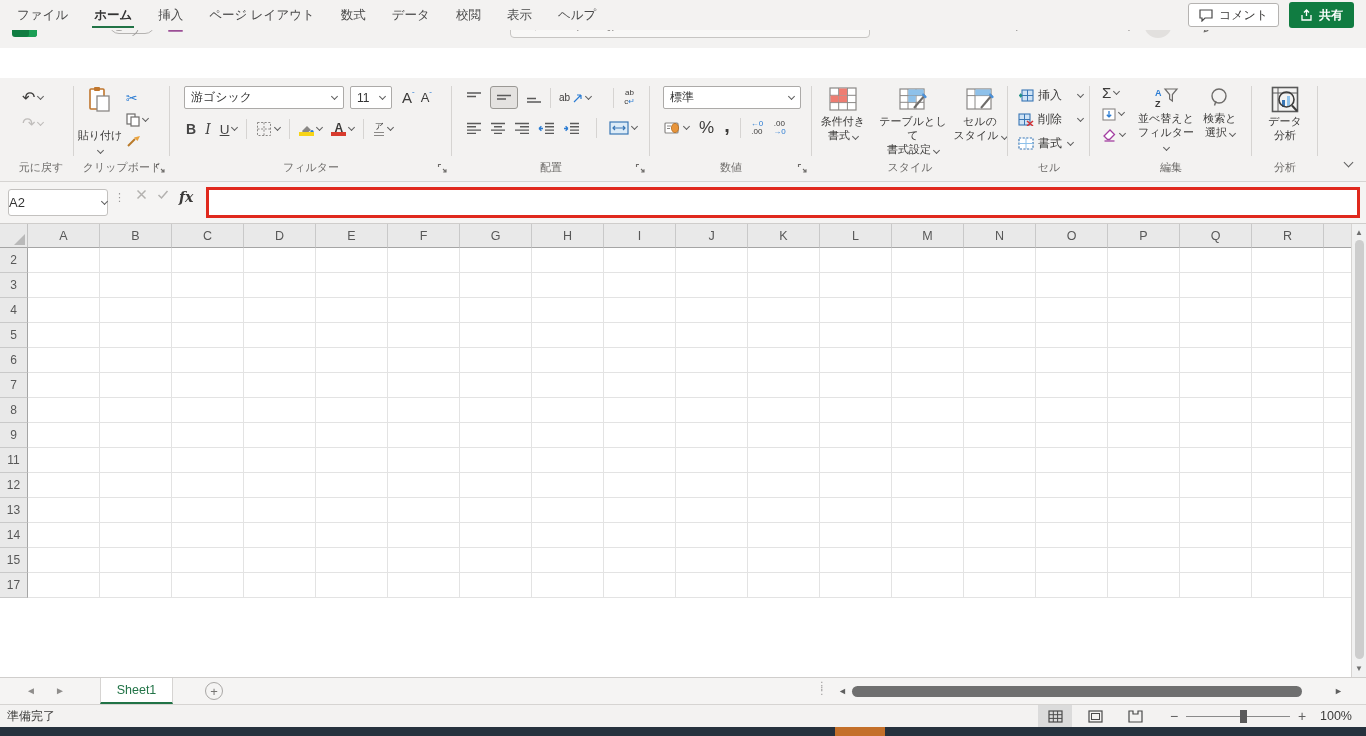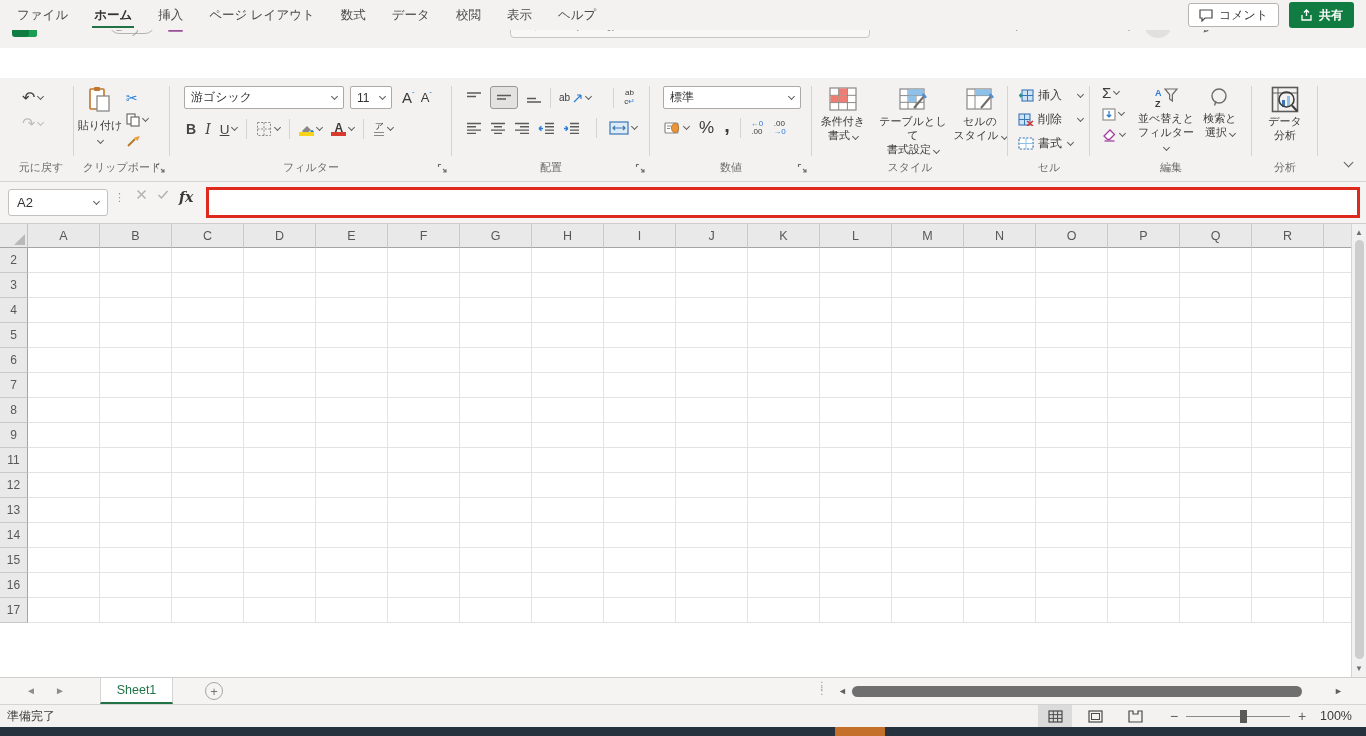--- a/index.html
+++ b/index.html
@@ -50,21 +50,21 @@
   .minirow{display:flex;align-items:center;gap:4px;font-size:12px;color:#3b3a39}
   .glyph-b{font-weight:bold;font-size:14px}
   .glyph-i{font-style:italic;font-family:"DejaVu Serif",serif;font-size:14px}
   .glyph-u{text-decoration:underline;font-size:13.5px}
   .colorbar{display:inline-block;width:15px;height:4px;margin-top:-2px}
   .tinytxt{font-size:8px;line-height:1.05;color:#3b3a39;text-align:center}
   .blue{color:#2b7cd3}
 
   
   #formulabar{top:182px;height:42px;background:#f5f4f3;border-bottom:1px solid #cfcdcb}
-  .namebox{position:absolute;left:8px;top:7px;width:100px;height:27px;background:#fff;border:1px solid #c3c1bf;border-radius:3px;display:flex;align-items:center;justify-content:space-between;padding:0 8px;font-size:13px;color:#333}
+  .namebox{position:absolute;left:8px;top:7px;width:100px;height:27px;background:#fff;border:1px solid #c3c1bf;border-radius:3px;display:flex;align-items:center;justify-content:space-between;padding:0 0;font-size:13px;color:#333}
   .fb-dots{position:absolute;left:114px;top:13px;color:#9a9898;font-size:11px;letter-spacing:0;line-height:5px;width:4px}
   .fb-btns{position:absolute;left:130px;top:7px;height:27px;display:flex;gap:10px;padding:0 6px}
   .fx{font-family:"DejaVu Serif",serif;font-style:italic;font-weight:bold;font-size:14px;color:#3b3a39}
   .formula-input{position:absolute;left:206px;right:6px;top:5px;height:31px;background:#fff;border:3px solid #e0291d}
 
   
   #grid{top:224px;height:453px;background:#fff}
   #colheaders{position:absolute;left:0;top:0;right:15px;height:24px;display:flex}
   .corner{width:28px;background:#e9e9e9;border-right:1px solid #c2c2c2;border-bottom:1px solid #a5a5a5;position:relative}
   .corner::after{content:"";position:absolute;right:2px;bottom:2px;border-left:11px solid transparent;border-bottom:11px solid #b9b9b9}
@@ -212,21 +212,21 @@
   </div>
 
   <div class="rgroup" style="left:74px;width:96px">
     <div style="display:flex;padding-top:8px">
       <div class="bigbtn" style="width:52px">
         <svg width="26" height="30" viewBox="0 0 26 30">
             <rect x="3" y="3" width="14" height="20" rx="1" fill="#fff" stroke="#c0762c" stroke-width="1.6"></rect>
             <rect x="7" y="1" width="6" height="4" rx="1" fill="#c0762c"></rect>
             <rect x="10" y="10" width="12" height="15" fill="#fff" stroke="#8a8886" stroke-width="1.3"></rect>
           </svg>
-        <span style="margin-top:3px">貼り付け</span>
+        <span style="margin-top:13px">貼り付け</span>
         <span class="chev" style="margin-top:5px"></span>
       </div>
       <div style="display:flex;flex-direction:column;gap:7px;padding-top:4px">
         <span class="icon-btn">
             <span style="font-size:14px;color:#2b7cd3">✂</span>
           </span>
         <span class="icon-btn">
           <svg width="14" height="14" viewBox="0 0 14 14">
               <rect x="1" y="1" width="8" height="10" fill="#fff" stroke="#6e6c6a" stroke-width="1.2"></rect>
               <rect x="5" y="4" width="8" height="9" fill="#fff" stroke="#6e6c6a" stroke-width="1.2"></rect>
@@ -881,42 +881,20 @@
         <div class="cell"></div>
         <div class="cell"></div>
         <div class="cell"></div>
         <div class="cell"></div>
         <div class="cell"></div>
         <div class="cell"></div>
         <div class="cell"></div>
         <div class="cell fill"></div>
       </div>
       <div class="gridrow">
-        <div class="rowh">16</div>
-        <div class="cell"></div>
-        <div class="cell"></div>
-        <div class="cell"></div>
-        <div class="cell"></div>
-        <div class="cell"></div>
-        <div class="cell"></div>
-        <div class="cell"></div>
-        <div class="cell"></div>
-        <div class="cell"></div>
-        <div class="cell"></div>
-        <div class="cell"></div>
-        <div class="cell"></div>
-        <div class="cell"></div>
-        <div class="cell"></div>
-        <div class="cell"></div>
-        <div class="cell"></div>
-        <div class="cell"></div>
-        <div class="cell"></div>
-        <div class="cell fill"></div>
-      </div>
-      <div class="gridrow">
         <div class="rowh">17</div>
         <div class="cell"></div>
         <div class="cell"></div>
         <div class="cell"></div>
         <div class="cell"></div>
         <div class="cell"></div>
         <div class="cell"></div>
         <div class="cell"></div>
         <div class="cell"></div>
         <div class="cell"></div>

